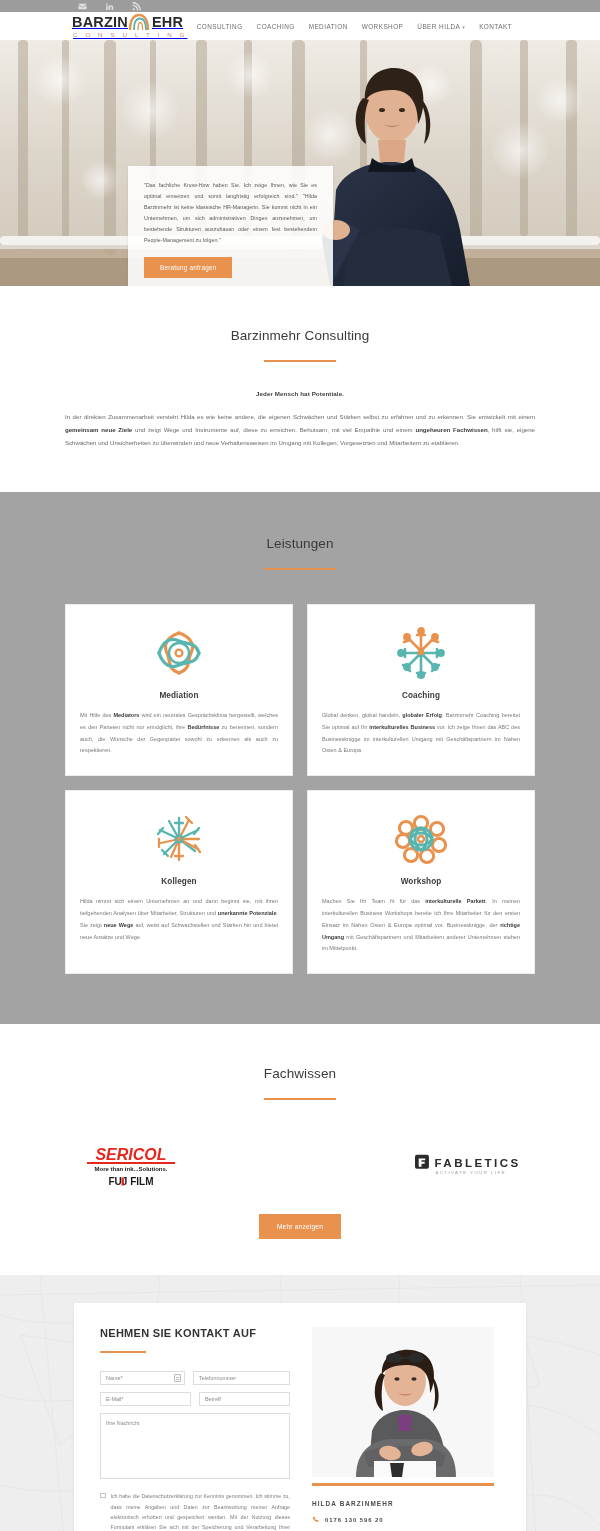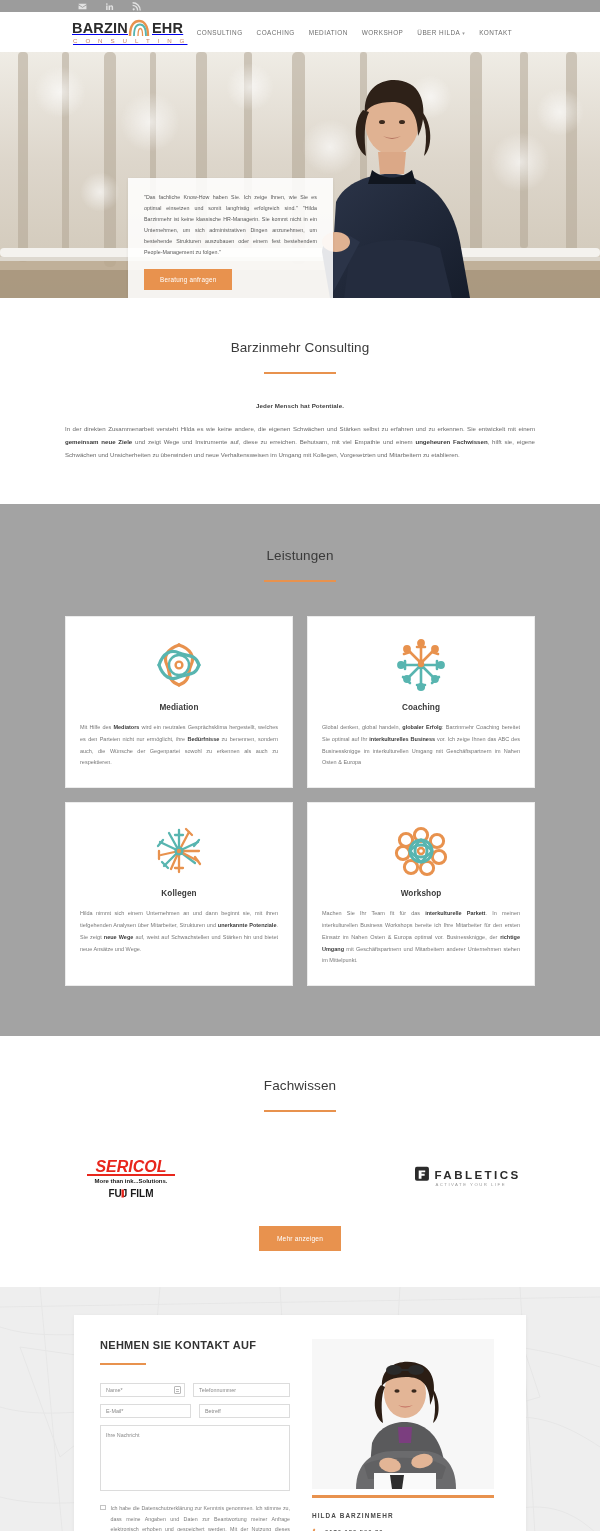--- a/index.html
+++ b/index.html
@@ -24,21 +24,21 @@
   }
   .topbar .sicon {
     width: 9px; height: 9px;
     display: block;
     opacity: .95;
   }
   .topbar .sicon svg { display:block; width:9px; height:9px; fill:#e6e6e6; }
 
   
   .header {
-    height: 40px;
+    height: 28px;
     background: #ffffff;
     display: flex;
     align-items: center;
     justify-content: space-between;
     padding: 0 88px 0 72px;
   }
   .logo { display:flex; flex-direction:column; align-items:flex-start; line-height:1; }
   .logo-main {
     position: relative;
     display: flex;

